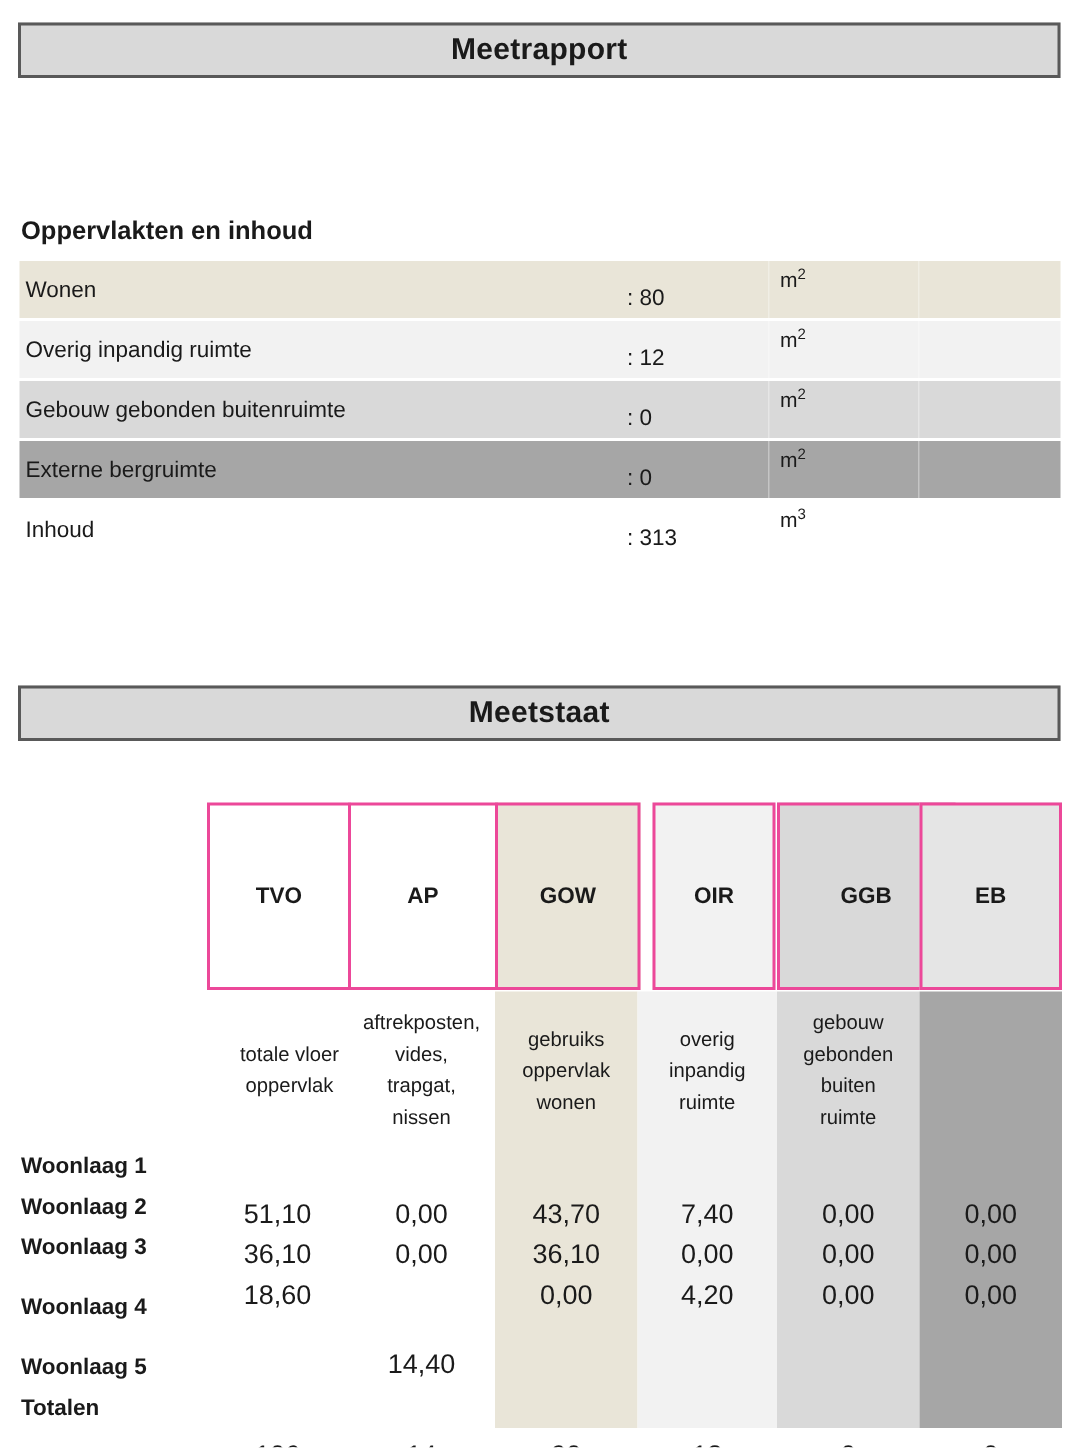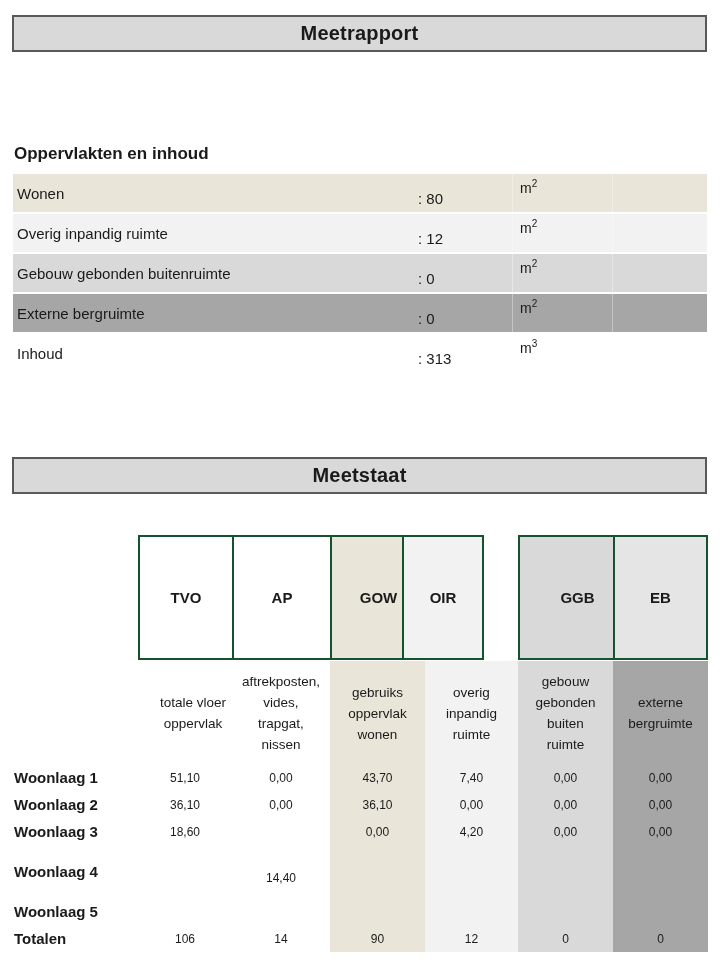--- a/index.html
+++ b/index.html
@@ -29,39 +29,40 @@
   }
   .s-unit{
     position:absolute;left:507px;top:4px;font-size:14px;
   }
   .s-unit sup{font-size:10px;}
   .sep{position:absolute;top:0;width:1px;height:100%;background:rgba(255,255,255,0.35);}
   .sep1{left:499px;} .sep2{left:599px;}
   .strip{position:absolute;top:661px;height:291px;}
   .mcell{
     position:absolute;top:535px;height:125px;box-sizing:border-box;
-    border:2px solid #14532d;
+    border:2px solid #ec4899;
     display:flex;align-items:center;justify-content:center;
     font-size:15px;font-weight:bold;
   }
   .msub{
     position:absolute;top:660px;height:106px;
     display:flex;align-items:center;justify-content:center;
     text-align:center;white-space:pre-line;
     font-size:13.5px;line-height:21px;
   }
   .mlabel{
     position:absolute;left:14px;width:120px;height:27px;
     display:flex;align-items:center;
     font-size:15px;font-weight:bold;
   }
   .mnum{
     position:absolute;height:27px;
     display:flex;align-items:center;justify-content:center;
-    font-size:12px;
+    font-size:18px;
+    margin-top:32px;
   }
 </style>
 </head>
 <body>
 
 <div class="page">
 
   <div class="title-box" style="top:15px">
     <span>Meetrapport</span>
   </div>
@@ -117,21 +118,21 @@
 
   <div class="mcell" style="left:138px;width:96px;background:#ffffff">
       <span>TVO</span>
     </div>
   <div class="mcell" style="left:232px;width:100px;background:#ffffff">
       <span>AP</span>
     </div>
   <div class="mcell" style="left:330px;width:97px;background:#e9e5d8">
       <span>GOW</span>
     </div>
-  <div class="mcell" style="left:402px;width:82px;background:#f2f2f2">
+  <div class="mcell" style="left:435px;width:82px;background:#f2f2f2">
       <span>OIR</span>
     </div>
   <div class="mcell" style="left:518px;width:119px;background:#d9d9d9">
       <span>GGB</span>
     </div>
   <div class="mcell" style="left:613px;width:95px;background:#e5e5e5">
       <span>EB</span>
     </div>
 
   <div class="msub" style="left:146px;width:94px">totale vloer
@@ -143,22 +144,20 @@
   <div class="msub" style="left:330px;width:95px">gebruiks
 oppervlak
 wonen</div>
   <div class="msub" style="left:425px;width:93px">overig
 inpandig
 ruimte</div>
   <div class="msub" style="left:518px;width:95px">gebouw
 gebonden
 buiten
 ruimte</div>
-  <div class="msub" style="left:613px;width:95px">externe
-bergruimte</div>
 
   <div class="mlabel" style="top:764px">Woonlaag 1</div>
   <div class="mnum" style="top:764px;left:138px;width:94px">51,10</div>
   <div class="mnum" style="top:764px;left:232px;width:98px">0,00</div>
   <div class="mnum" style="top:764px;left:330px;width:95px">43,70</div>
   <div class="mnum" style="top:764px;left:425px;width:93px">7,40</div>
   <div class="mnum" style="top:764px;left:518px;width:95px">0,00</div>
   <div class="mnum" style="top:764px;left:613px;width:95px">0,00</div>
 
   <div class="mlabel" style="top:791px">Woonlaag 2</div>

